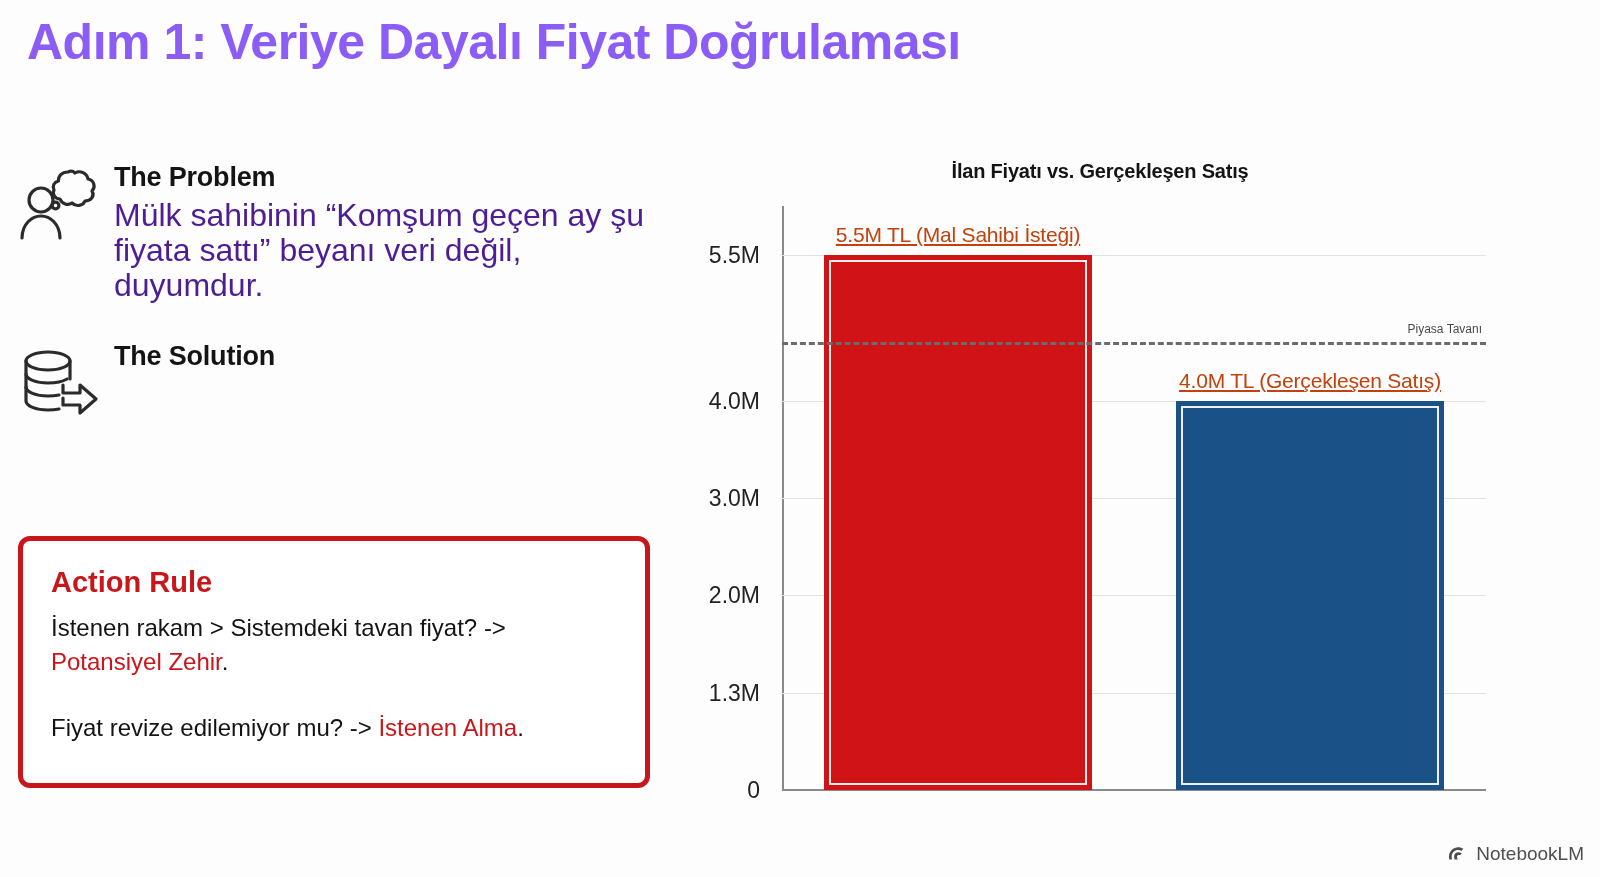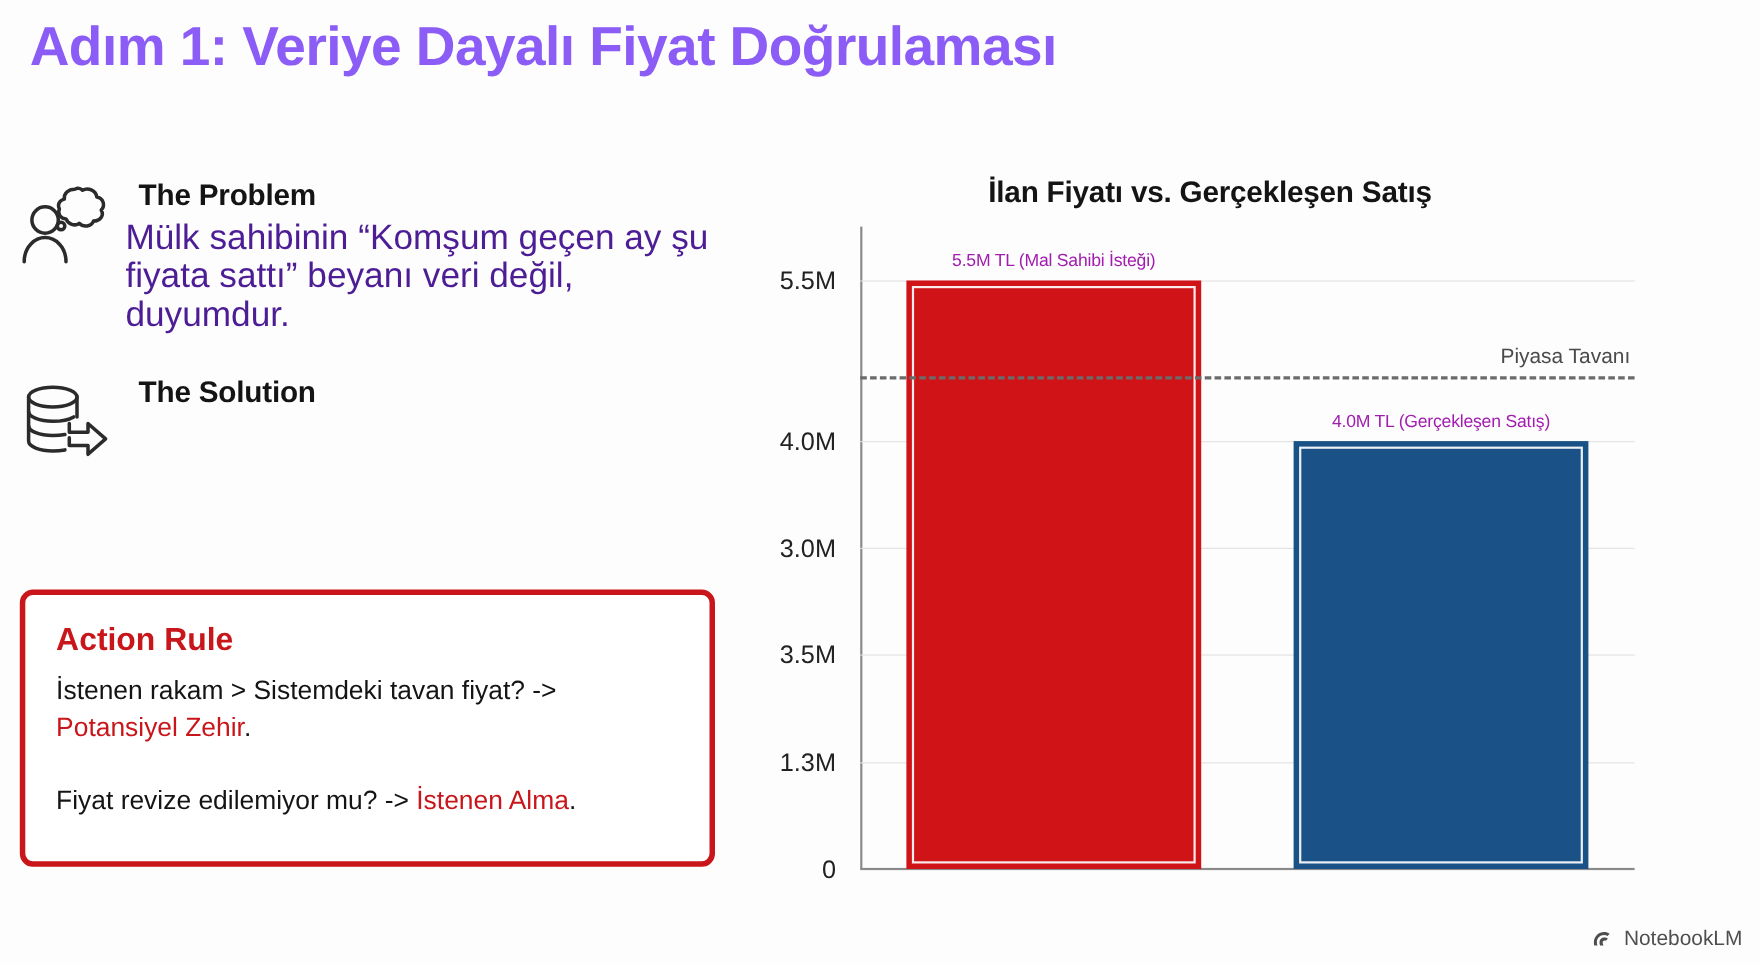--- a/index.html
+++ b/index.html
@@ -55,21 +55,21 @@
   }
   .point .icon-slot svg { display: block; }
   .point .body {
     margin-left: 96px;
   }
   .point-heading {
     font-size: 27px;
     font-weight: 700;
     color: #141414;
     line-height: 34px;
-    margin: 0 0 4px 12px;
+    margin: 0 0 4px 0;
     letter-spacing: -0.2px;
   }
   .point-text {
     font-size: 32px;
     line-height: 35px;
     color: #4c1d95;
     margin: 0;
     max-width: 530px;
     font-weight: 400;
   }
@@ -114,21 +114,21 @@
     top: 150px;
     width: 820px;
     height: 680px;
   }
   #chart-title {
     position: absolute;
     left: 0;
     top: 10px;
     width: 800px;
     text-align: center;
-    font-size: 27px;
+    font-size: 20px;
     font-weight: 700;
     color: #141414;
     letter-spacing: -0.2px;
   }
   
   #plot {
     position: absolute;
     left: 82px;
     top: 56px;
     width: 704px;
@@ -175,37 +175,38 @@
     position: absolute;
     left: 5px;
     right: 5px;
     top: 5px;
     bottom: 5px;
     border: 2px solid rgba(255,255,255,0.92);
     box-sizing: border-box;
   }
   .bar-label {
     position: absolute;
-    font-size: 16px;
-    color: #a21caf;
+    font-size: 21px;
+    color: #c2410c;
     white-space: nowrap;
     transform: translate(-50%, -100%);
     letter-spacing: -0.2px;
+    text-decoration: underline;
   }
   #threshold-line {
     position: absolute;
     left: 0;
     width: 704px;
     height: 0;
     border-top: 3px dashed #6b6b6b;
   }
   #threshold-label {
     position: absolute;
     right: 4px;
-    font-size: 19px;
+    font-size: 12px;
     color: #4a4a4a;
     white-space: nowrap;
     transform: translateY(-100%);
     padding-bottom: 6px;
   }
 
   
   #watermark {
     position: absolute;
     right: 16px;
@@ -281,21 +282,21 @@
 
     <div id="y-axis-line"></div>
     <div id="x-axis-line"></div>
 
     <div id="plot">
 
     <div class="ytick-label" style="top: 584px;">0</div>
         <div class="gridline" style="top: 486.667px;"></div>
         <div class="ytick-label" style="top: 486.667px;">1.3M</div>
         <div class="gridline" style="top: 389.333px;"></div>
-        <div class="ytick-label" style="top: 389.333px;">3.5M</div>
+        <div class="ytick-label" style="top: 389.333px;">2.0M</div>
         <div class="gridline" style="top: 292px;"></div>
         <div class="ytick-label" style="top: 292px;">3.0M</div>
         <div class="gridline" style="top: 194.667px;"></div>
         <div class="ytick-label" style="top: 194.667px;">4.0M</div>
         <div class="gridline" style="top: 48.6667px;"></div>
         <div class="ytick-label" style="top: 48.6667px;">5.5M</div>
         <div class="bar" style="left: 42px; width: 268px; height: 535.333px; background: rgb(207, 19, 23);">
           <div class="inner-stroke"></div>
         </div>
         <div class="bar-label" style="left: 176px; top: 40.6667px;">5.5M TL (Mal Sahibi İsteği)</div>

